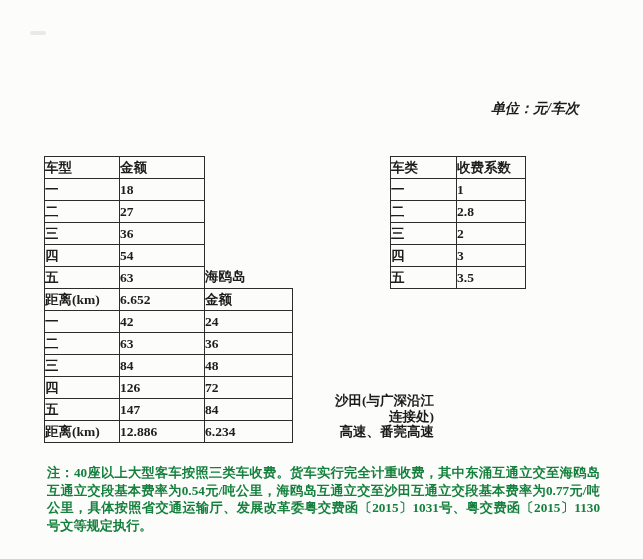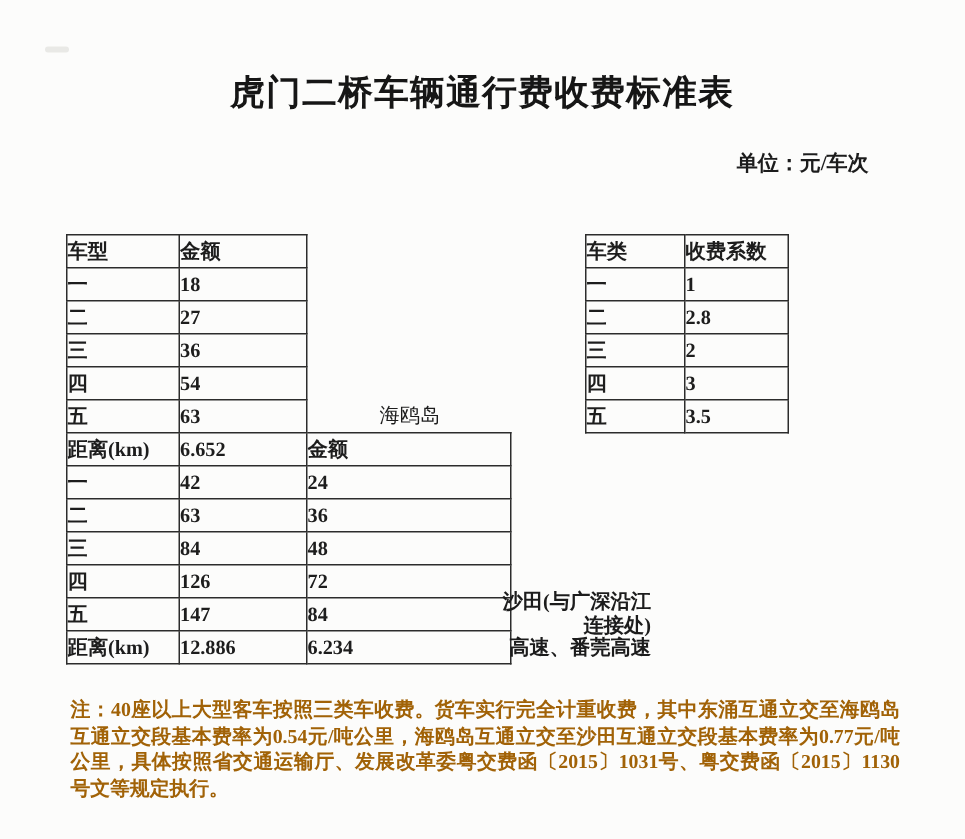--- a/index.html
+++ b/index.html
@@ -12,21 +12,21 @@
   }
   .page { position: relative; width: 643px; height: 559px; }
 
   .title {
     position: absolute; top: 46px; left: 0; width: 643px;
     text-align: center; font-size: 23px; font-weight: bold;
     letter-spacing: 1px; color: #161616;
   }
   .unit {
     position: absolute; top: 100px; right: 64px;
-    font-size: 14px; font-weight: bold;
+    font-size: 14px; font-weight: bold; font-style: italic;
   }
   .dongchong {
     position: absolute; top: 128px; left: 61px;
     font-size: 13.5px; font-weight: bold;
   }
 
   table { border-collapse: collapse; position: absolute; table-layout: fixed; }
   td {
     border: 1.6px solid #2c2c2c;
     text-align: left; vertical-align: middle;
@@ -36,45 +36,44 @@
     overflow: hidden; white-space: nowrap;
   }
   .left-table  { left: 44px;  top: 156px; }
   .right-table { left: 390px; top: 156px; }
   .left-table .c1 { width: 74px; }
   .left-table .c2 { width: 84px; }
   .left-table .c3 { width: 87px; }
   .right-table .c1 { width: 65px; margin-left: 41px; }
   .right-table .c2 { width: 68px; }
   td.ghost { border: none; background: transparent; }
-  td.island { font-weight: normal; padding-left: 48px; }
+  td.island { font-weight: bold; }
 
   .shatian {
     position: absolute; left: 294px; top: 393px; width: 140px;
     font-size: 13.5px; font-weight: bold; line-height: 15.5px;
     text-align: right;
   }
   .note {
     position: absolute; left: 47px; top: 464px; width: 553px;
     font-size: 13.2px; font-weight: bold; line-height: 17.6px;
-    text-align: justify; color: #a16207;
+    text-align: justify; color: #15803d;
   }
   .scan-artifact {
     position: absolute; left: 30px; top: 31px; width: 16px; height: 4px;
     background: #e9e9e6; border-radius: 2px;
   }
 </style>
 </head>
 <body>
 
 <div class="page">
 
   <div class="scan-artifact"></div>
 
-  <div class="title">虎门二桥车辆通行费收费标准表</div>
 
   <div class="unit">单位：元/车次</div>
 
 
   <table class="left-table">
     <tbody>
         <tr>
       <td class="c1">车型</td>
       <td class="c2">金额</td>
       <td class="c3 ghost"></td>

